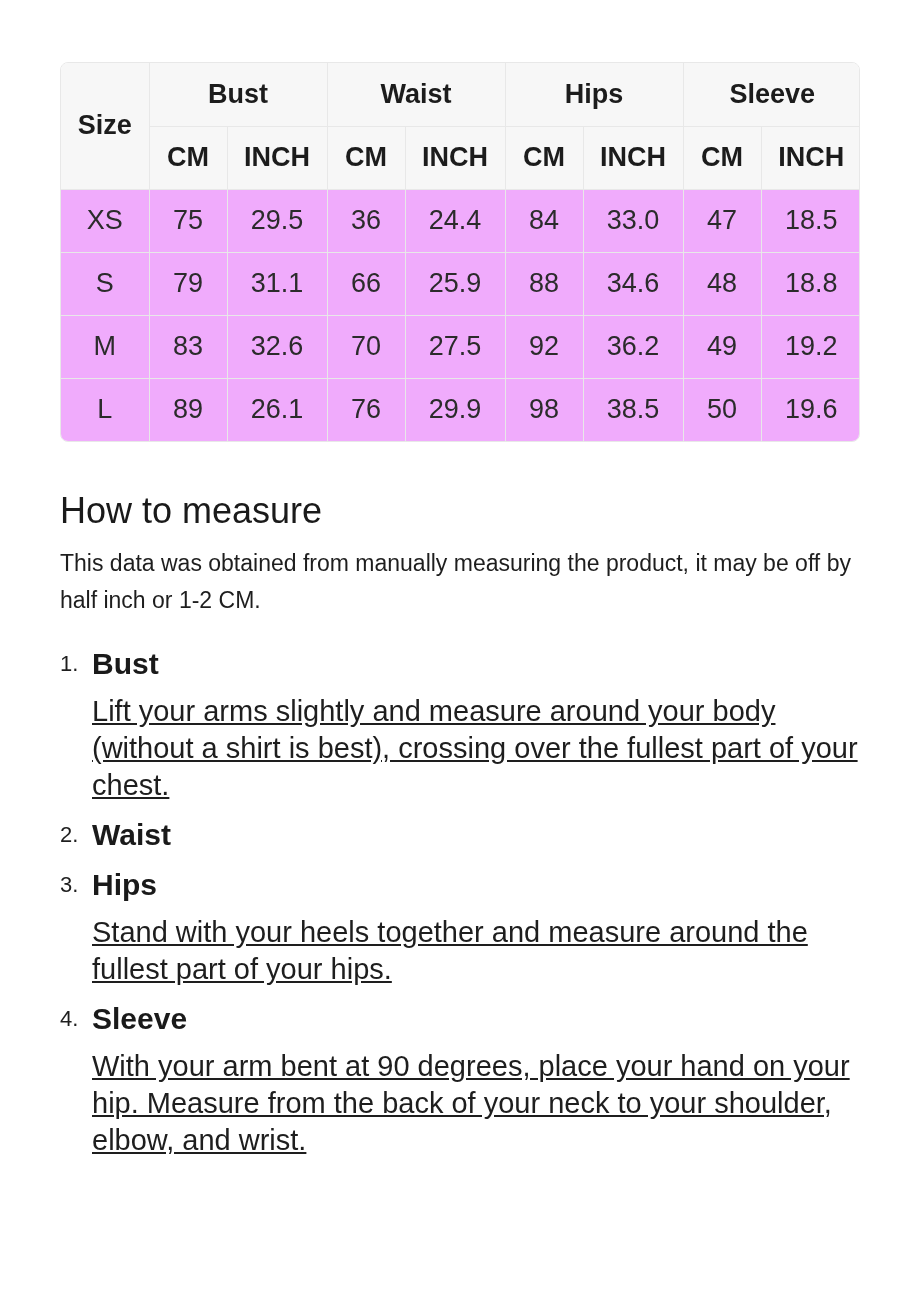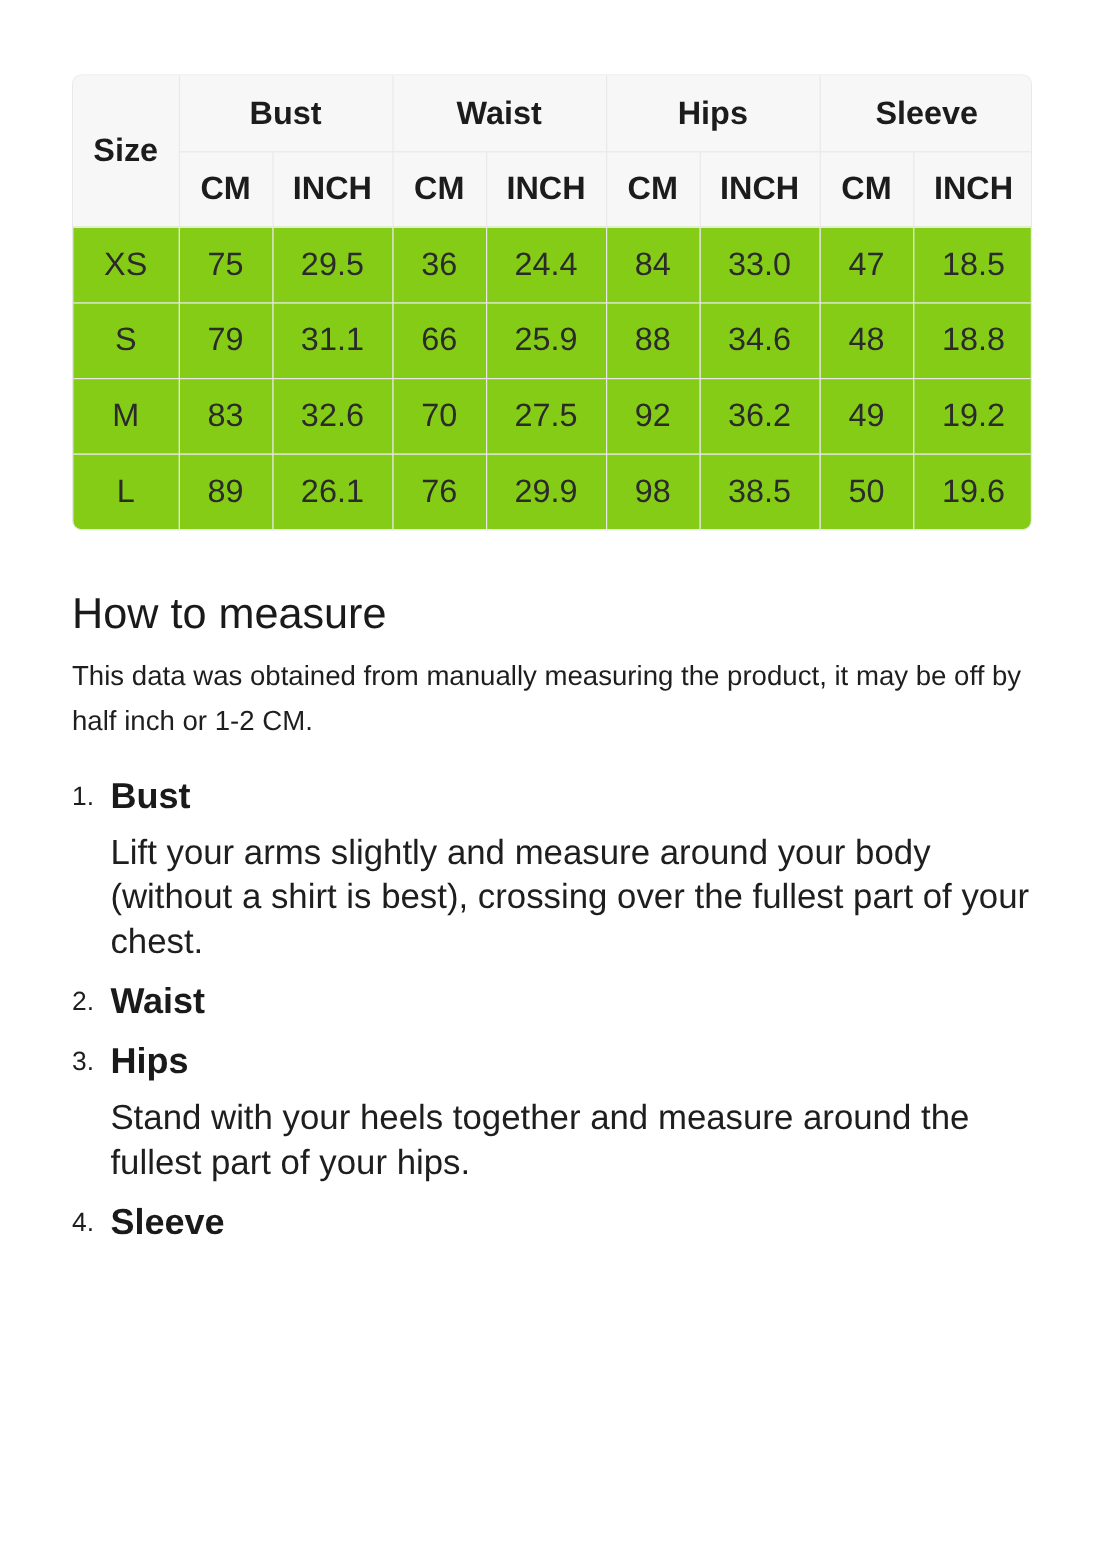--- a/index.html
+++ b/index.html
@@ -40,21 +40,21 @@
   }
   .size-chart th:last-child, .size-chart td:last-child { border-right: none; }
   .size-chart tbody tr:last-child td { border-bottom: none; }
   .size-chart thead th {
     background: #f7f7f7;
     font-weight: 700;
     font-size: 27px;
     color: #1c1c1c;
   }
   .size-chart tbody td {
-    background: #84cc16;
+    background: #f0abfc;
     font-weight: 400;
     font-size: 27px;
     color: #2b2b2b;
   }
   col.c-size  { width: 88px; }
   col.c-cm    { width: 78px; }
   col.c-inch  { width: 100px; }
 
   
   .section-title {
@@ -89,20 +89,21 @@
     font-size: 30px;
     line-height: 38px;
     font-weight: 700;
     color: #1a1a1a;
   }
   .measure-item .desc {
     margin: 10px 0 0 0;
     font-size: 29px;
     line-height: 37px;
     color: #1e1e1e;
+    text-decoration: underline;
   }
 </style>
 </head>
 <body>
 
 <div class="page">
 
   <div class="table-wrap">
     <table class="size-chart">
       <colgroup>
@@ -209,17 +210,18 @@
       <div class="item-body">
         <div class="term">Hips</div>
         <p class="desc">Stand with your heels together and measure around the fullest part of your hips.</p>
       </div>
     </div>
 
     <div class="measure-item">
       <span class="marker">4.</span>
       <div class="item-body">
         <div class="term">Sleeve</div>
+        <p class="desc">With your arm bent at 90 degrees, place your hand on your hip. Measure from the back of your neck to your shoulder, elbow, and wrist.</p>
       </div>
     </div>
 
   </div>
 </div>
 
 </body></html>

